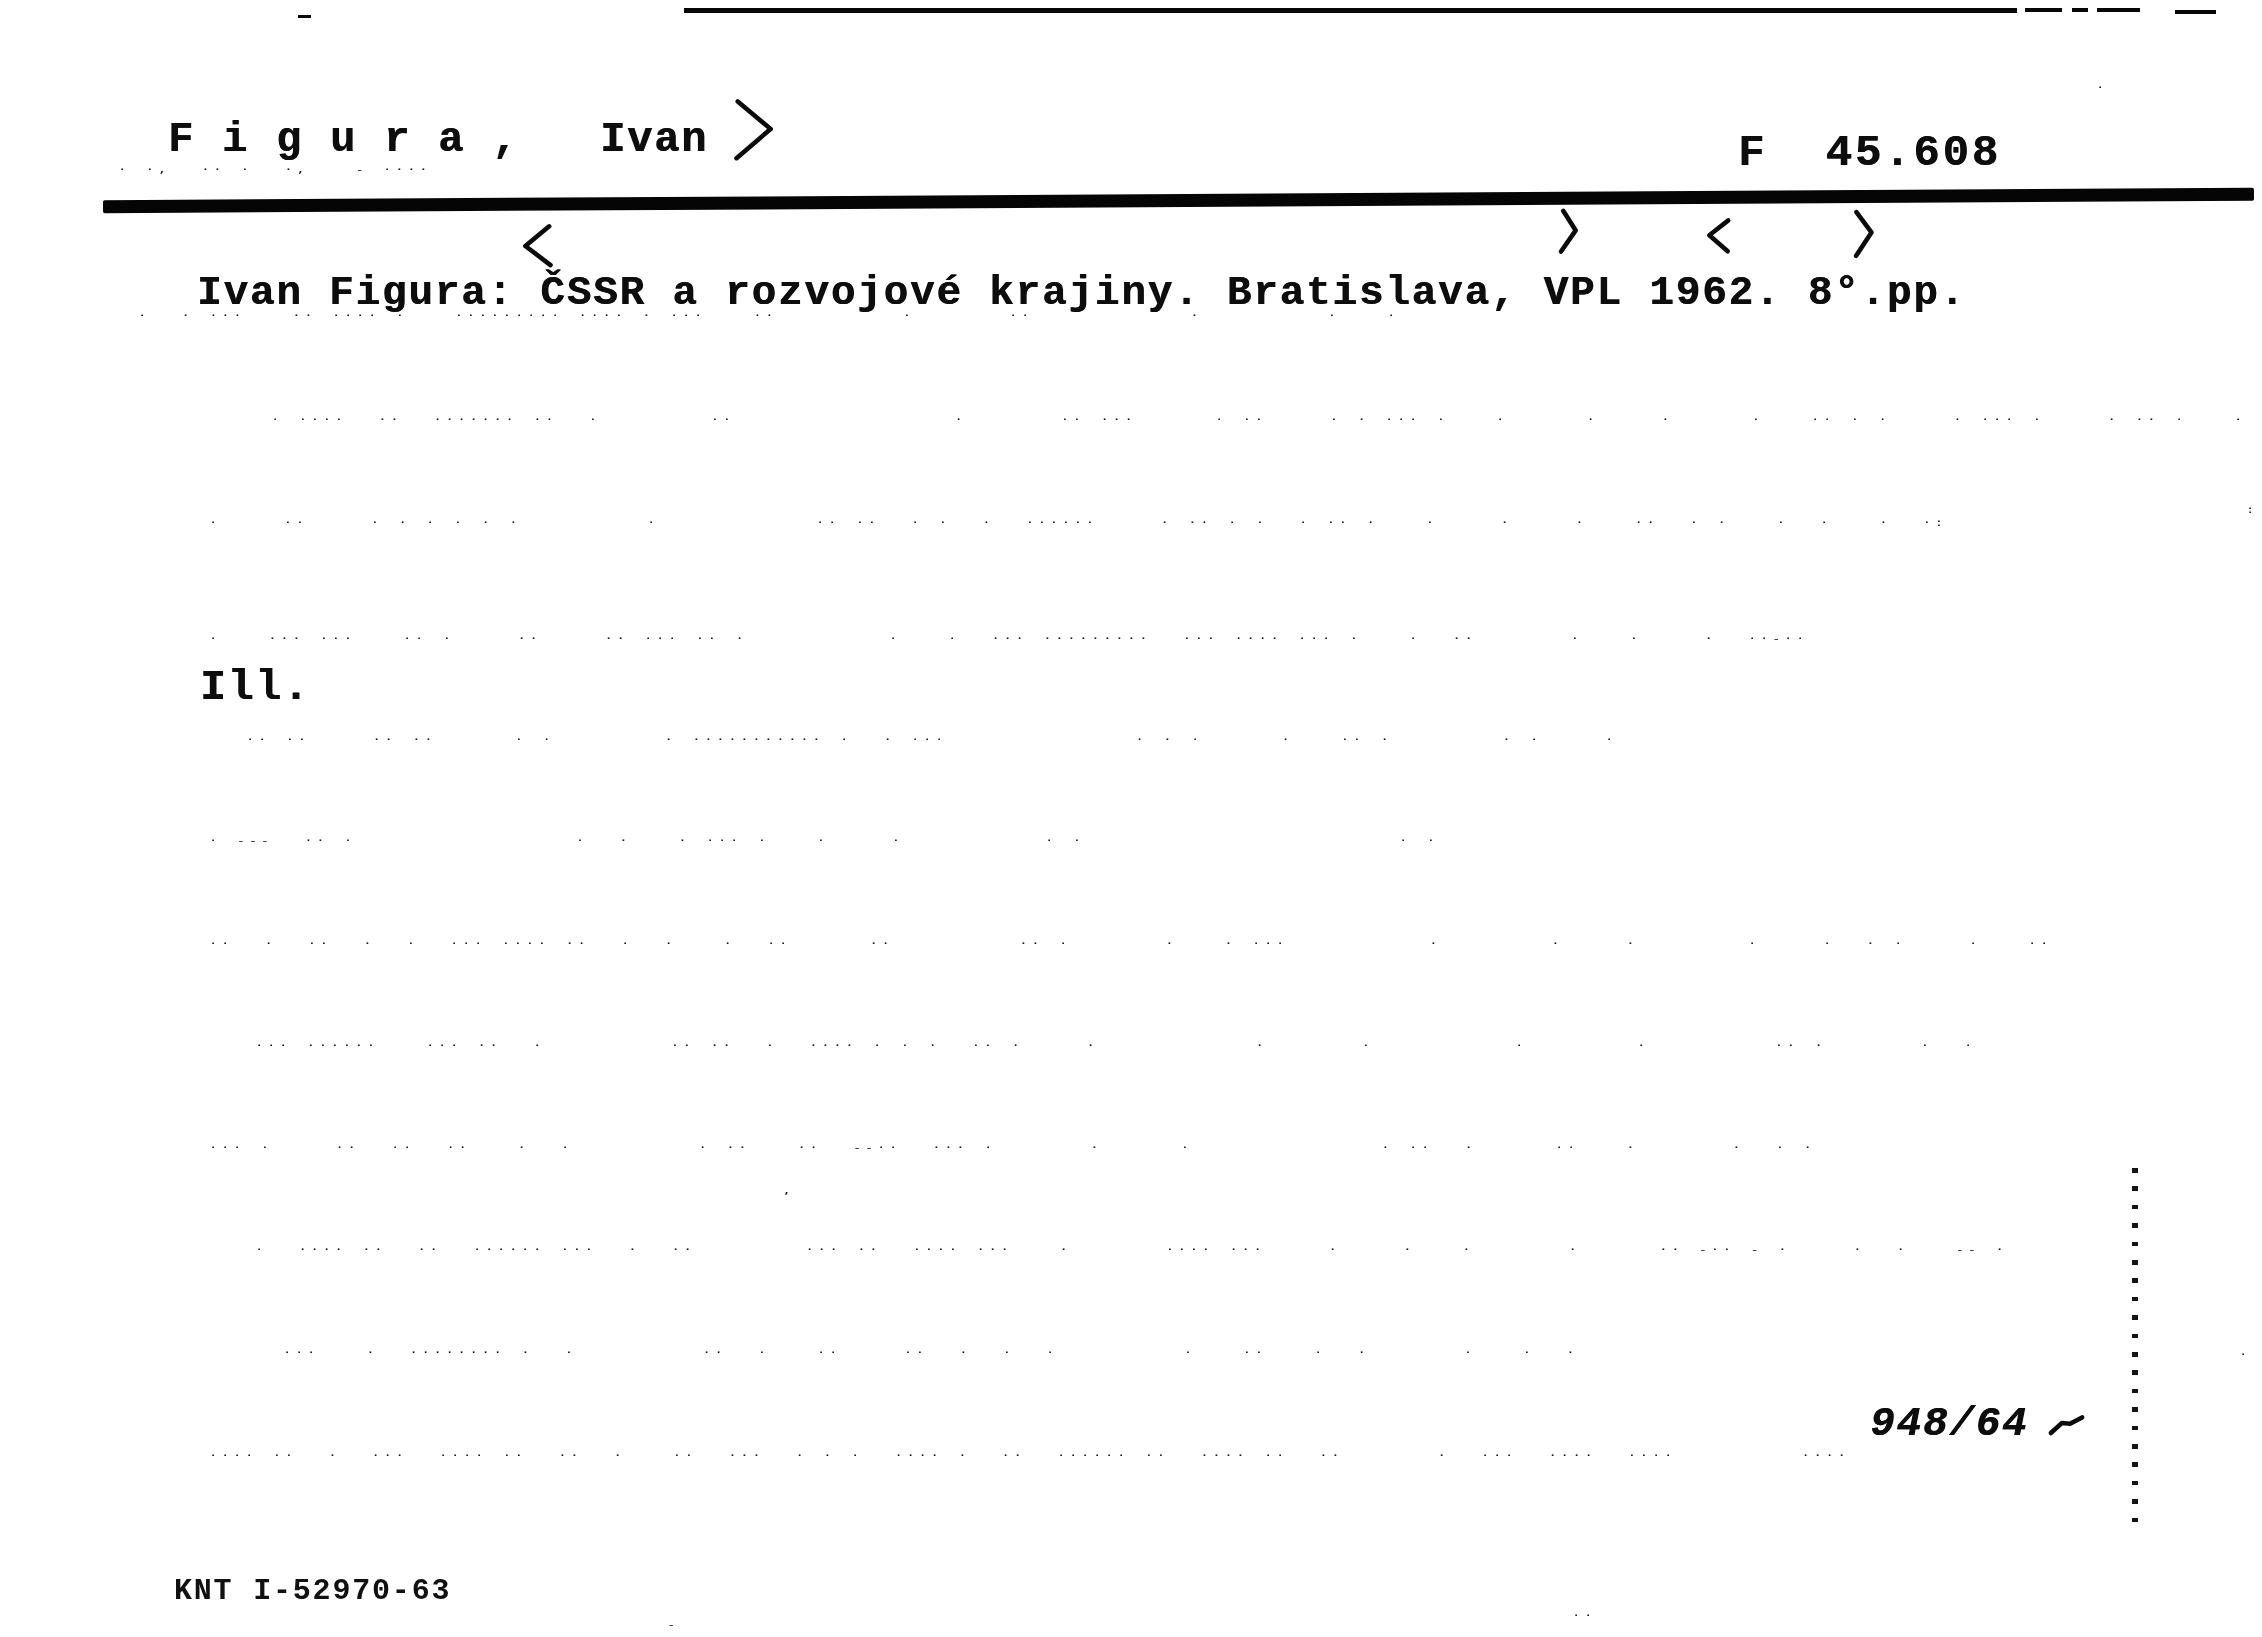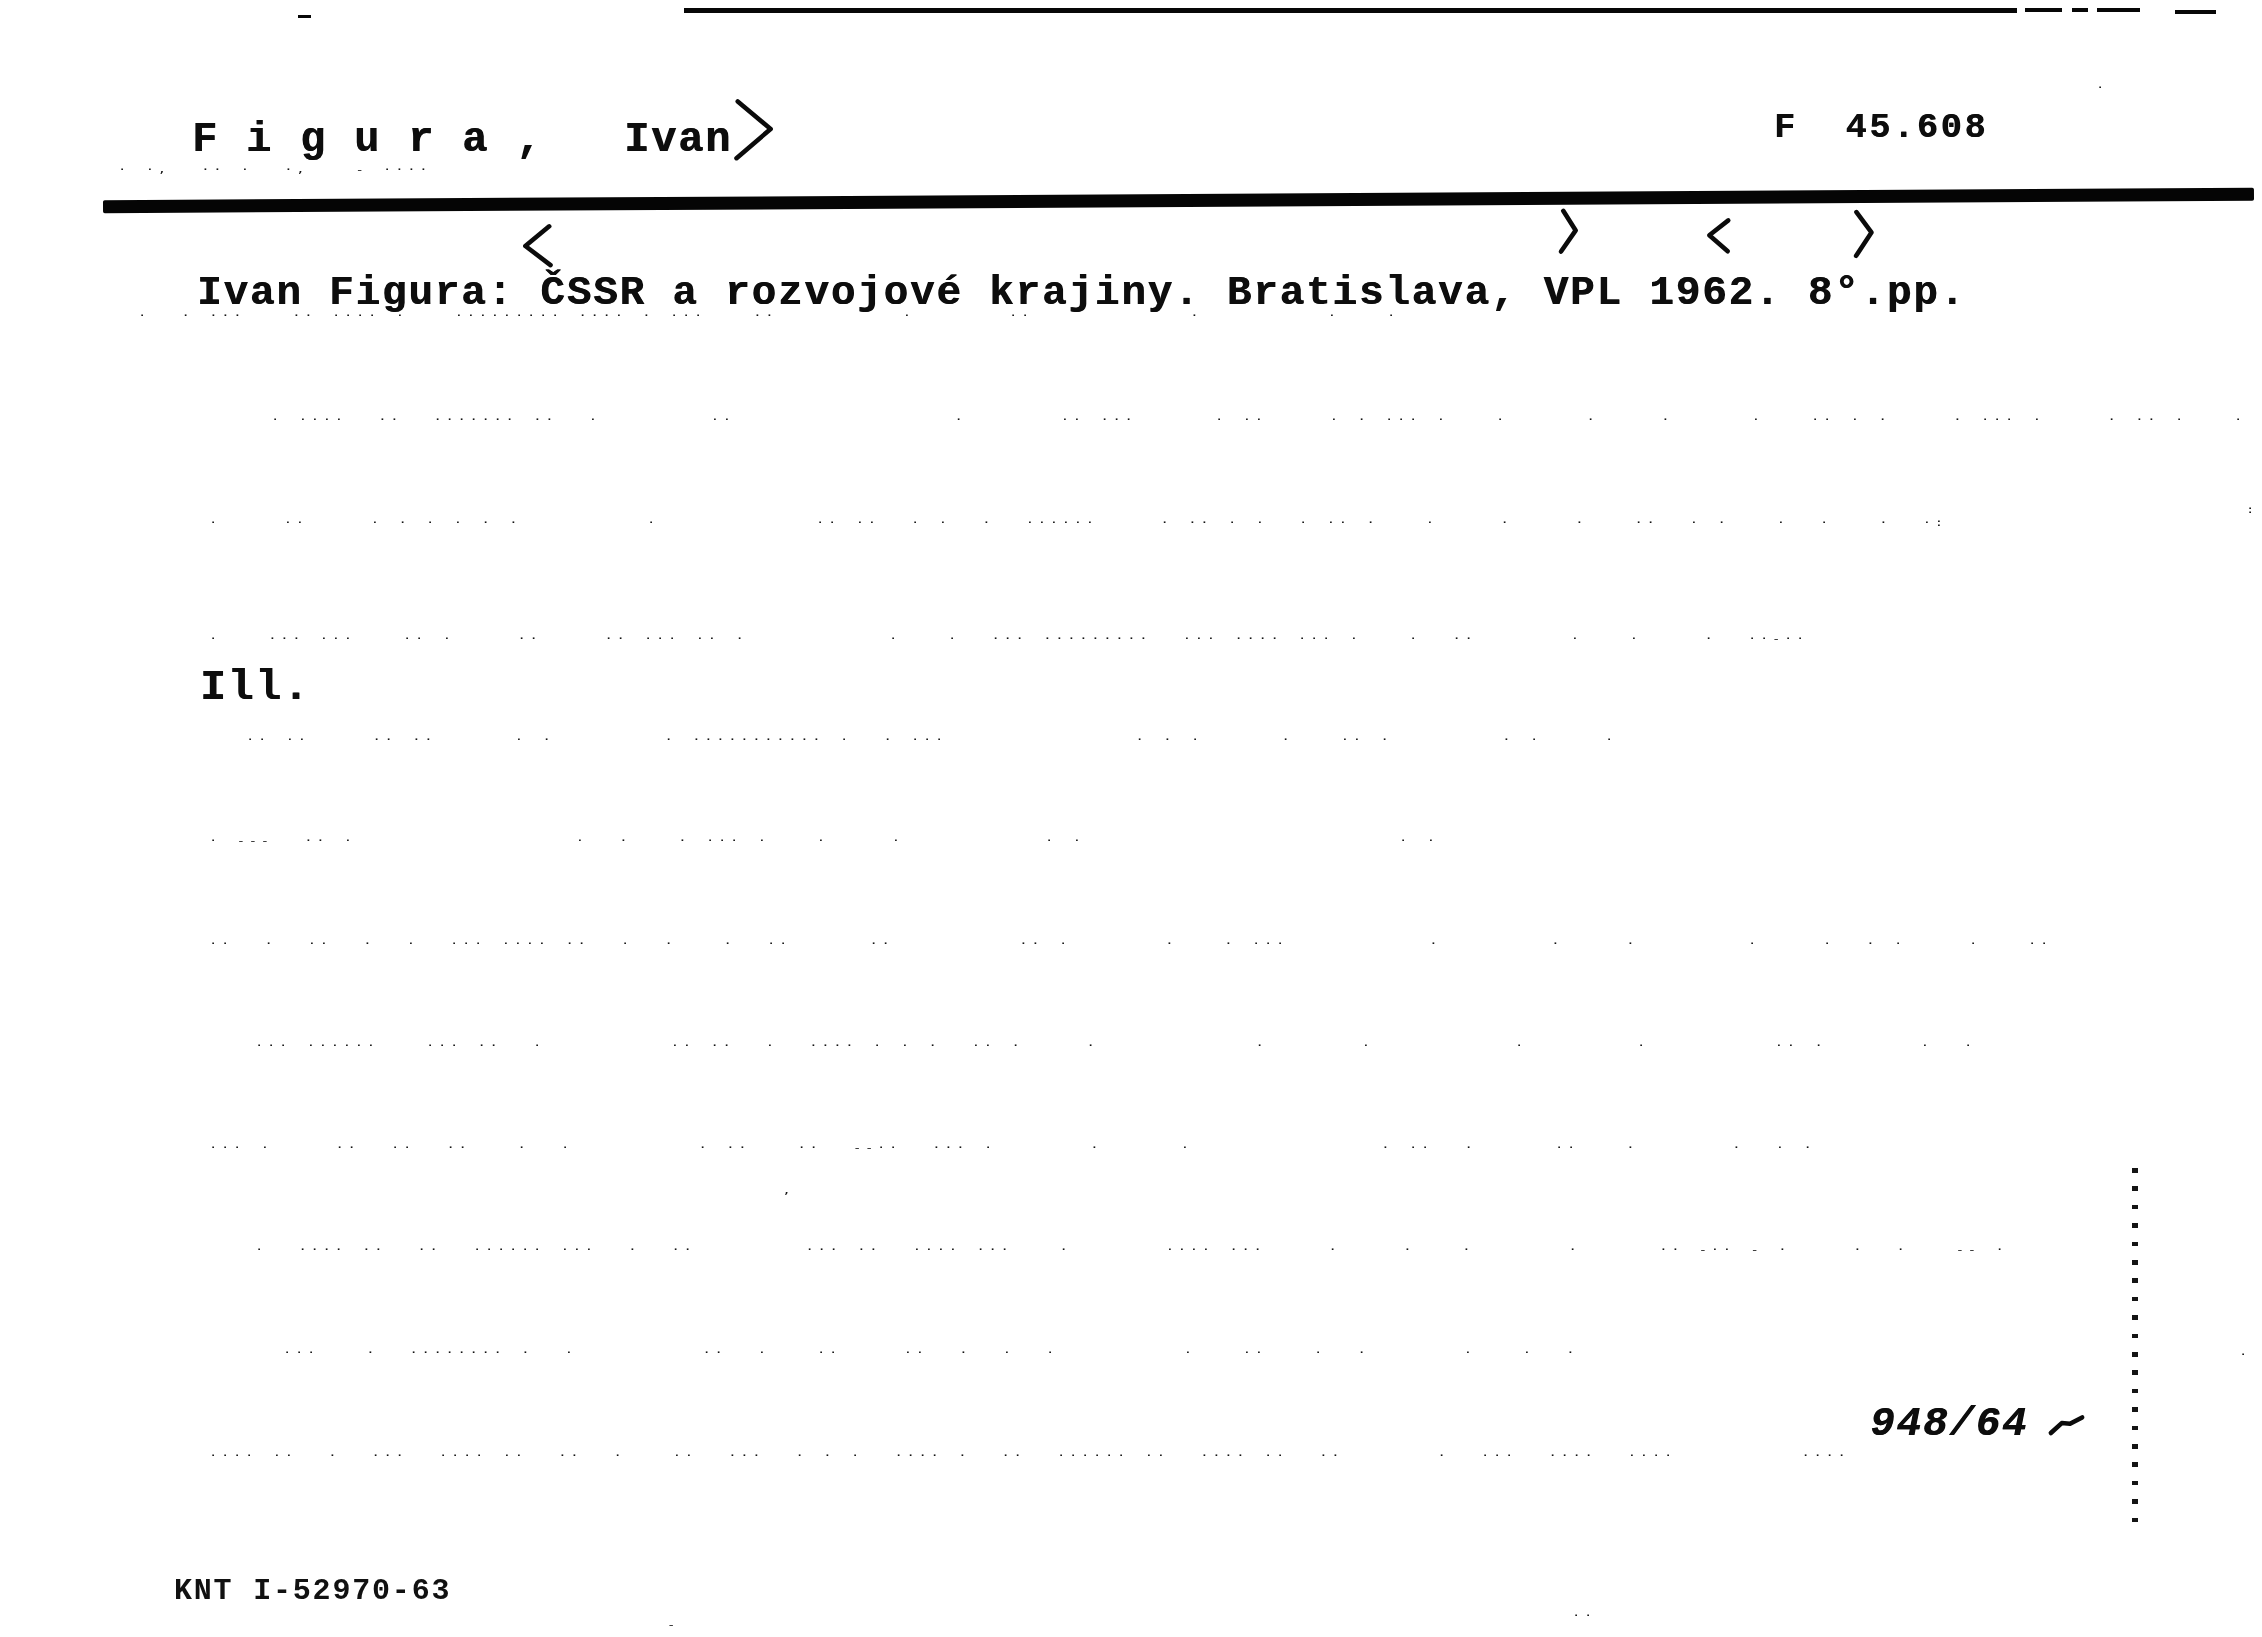--- a/index.html
+++ b/index.html
@@ -12,22 +12,22 @@
     color:#0d0d0d;
   }
   .tw{ 
     position:absolute;
     font-family:"Liberation Mono","DejaVu Sans Mono",monospace;
     font-weight:700;
     color:#0d0d0d;
     white-space:pre;
     text-shadow:0.6px 0 0 currentColor;
   }
-  .author-heading{left:168px;top:116px;font-size:42px;letter-spacing:1.8px;margin-left:24px;}
-  .call-number{left:1738px;top:108px;font-size:35px;letter-spacing:2.8px;margin-left:36px;}
+  .author-heading{left:168px;top:116px;font-size:42px;letter-spacing:1.8px;}
+  .call-number{left:1738px;top:128px;font-size:44px;letter-spacing:2.8px;}
   .citation{left:197px;top:270px;font-size:41px;letter-spacing:1.8px;}
   .ill-note{left:200px;top:663px;font-size:43px;letter-spacing:1.8px;}
   .record-number{left:1870px;top:1401px;font-size:41px;letter-spacing:1.8px;font-style:italic;}
   .print-code{
     position:absolute;left:174px;top:1574px;
     font-family:Liberation Mono, monospace;
     font-weight:700;font-size:30px;letter-spacing:1.8px;color:#111;
     white-space:pre;
   }
   .divider-rule{

